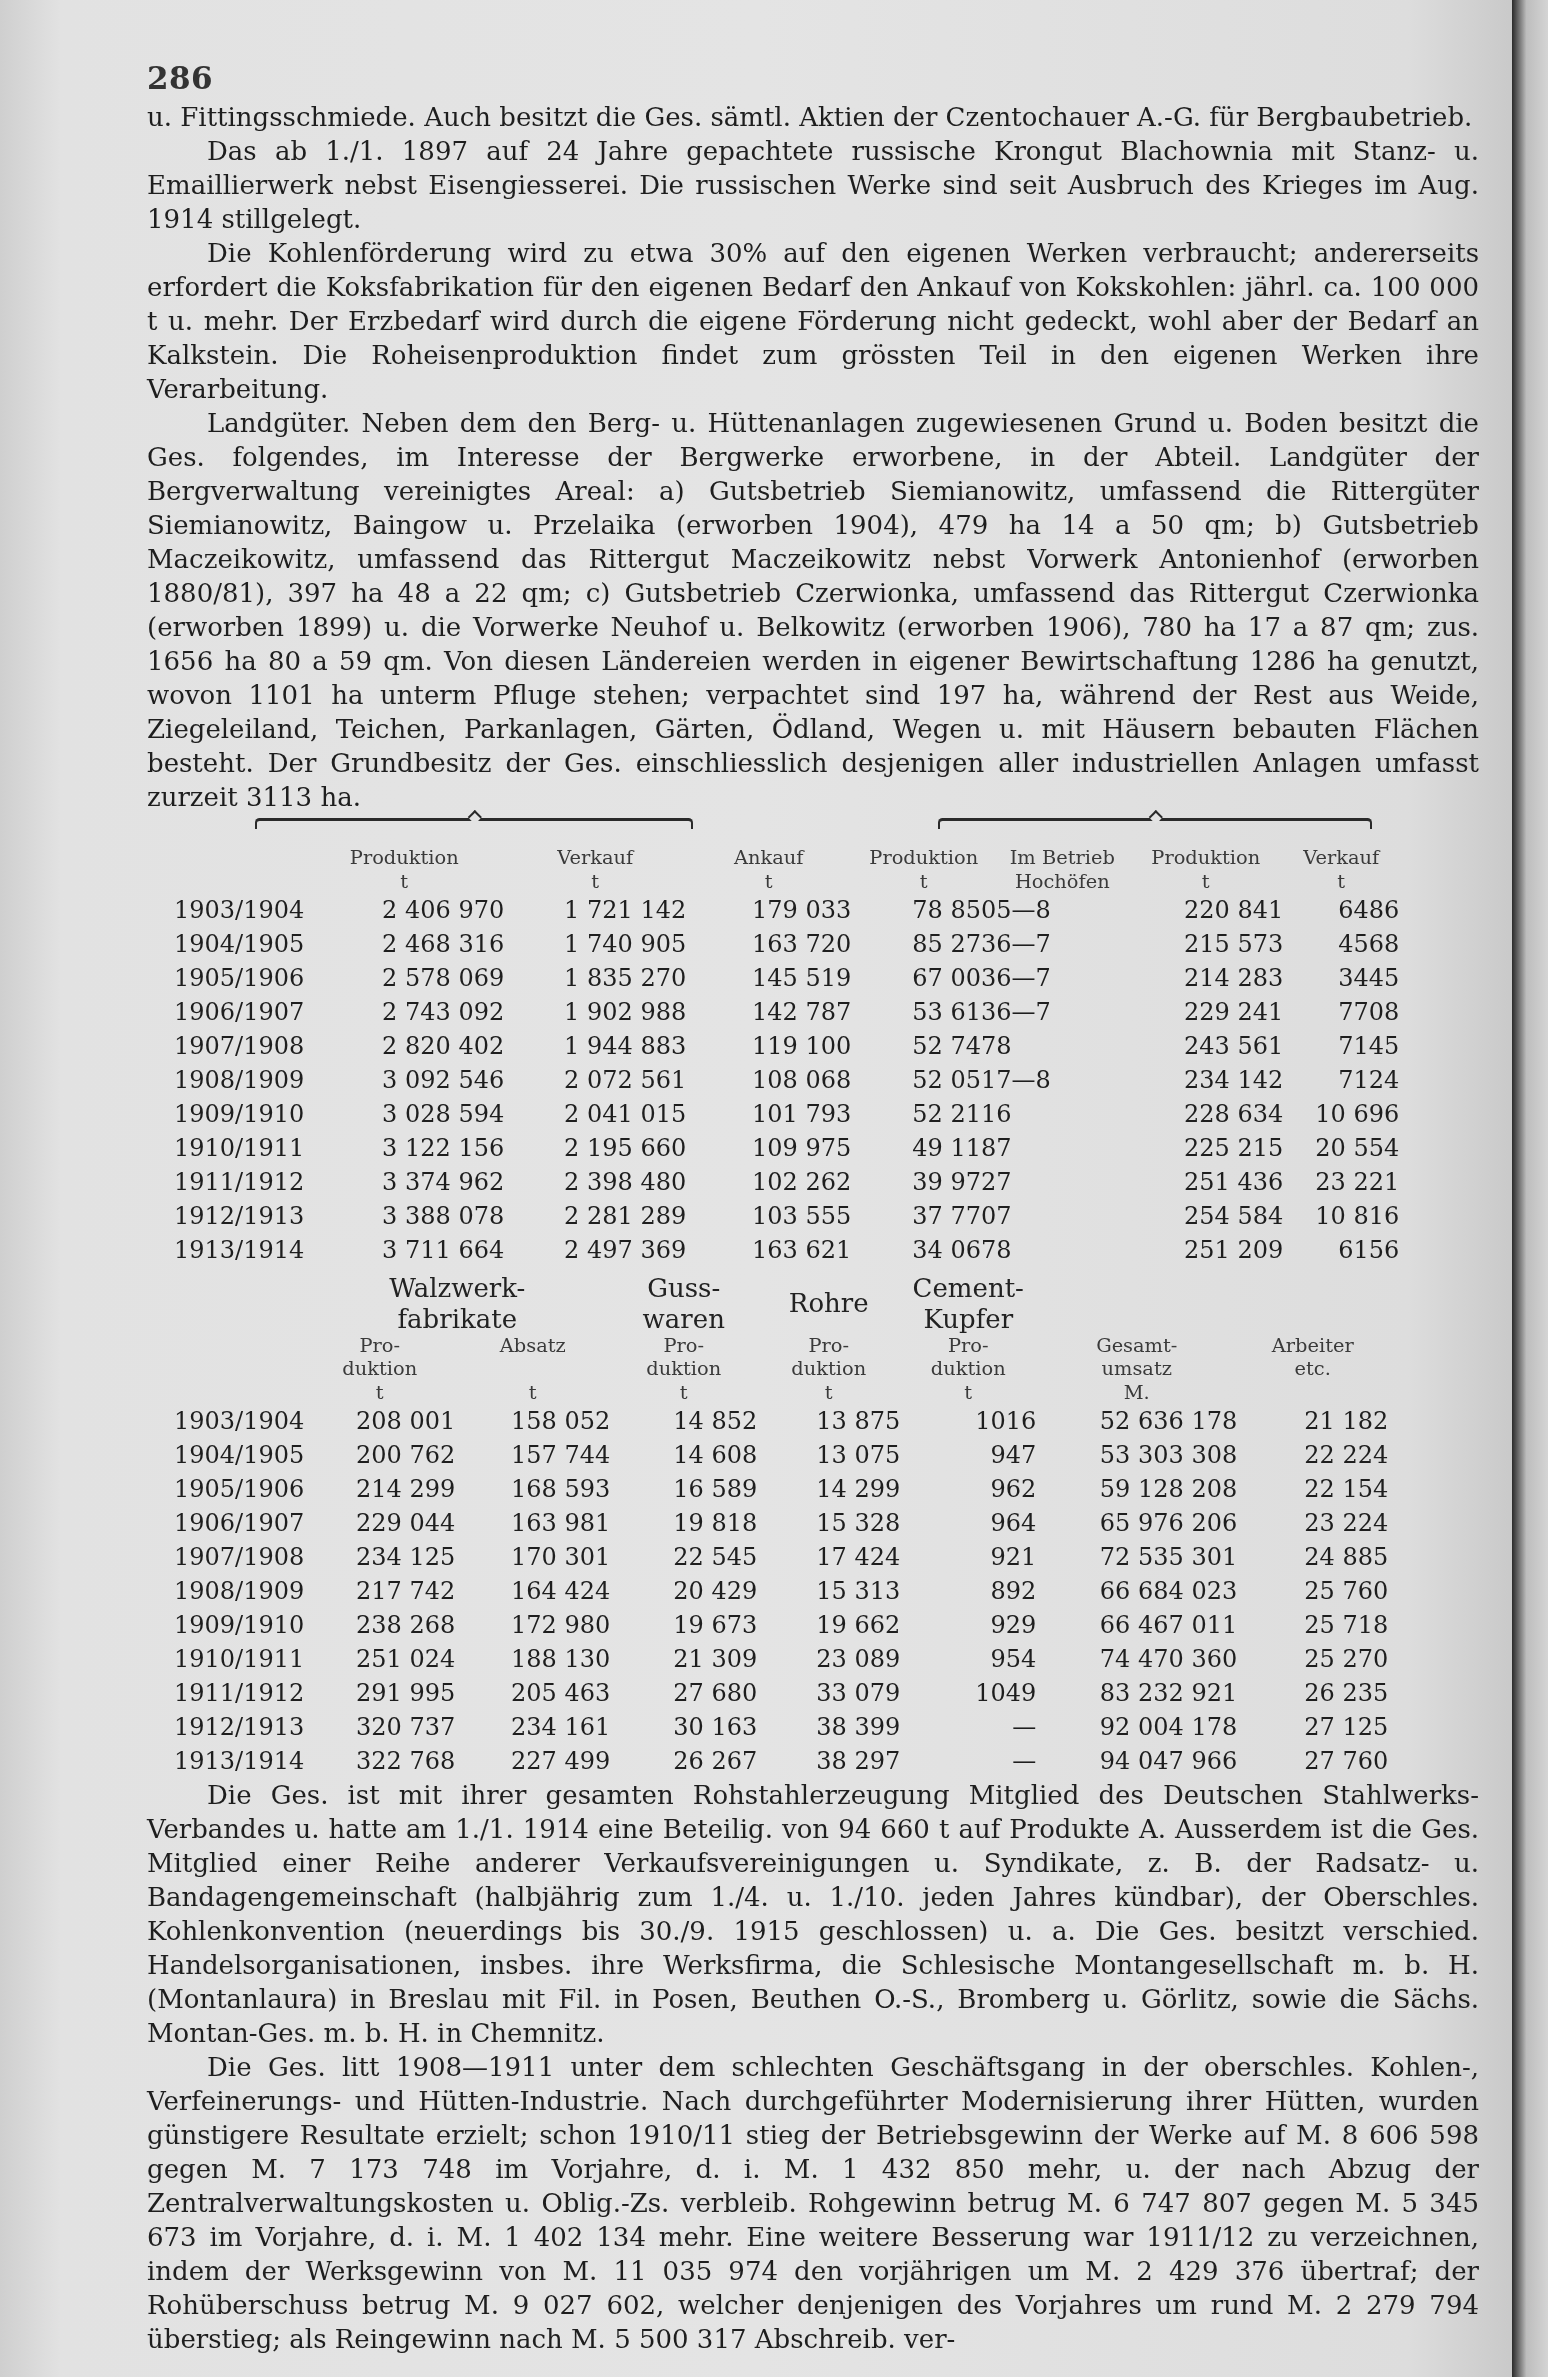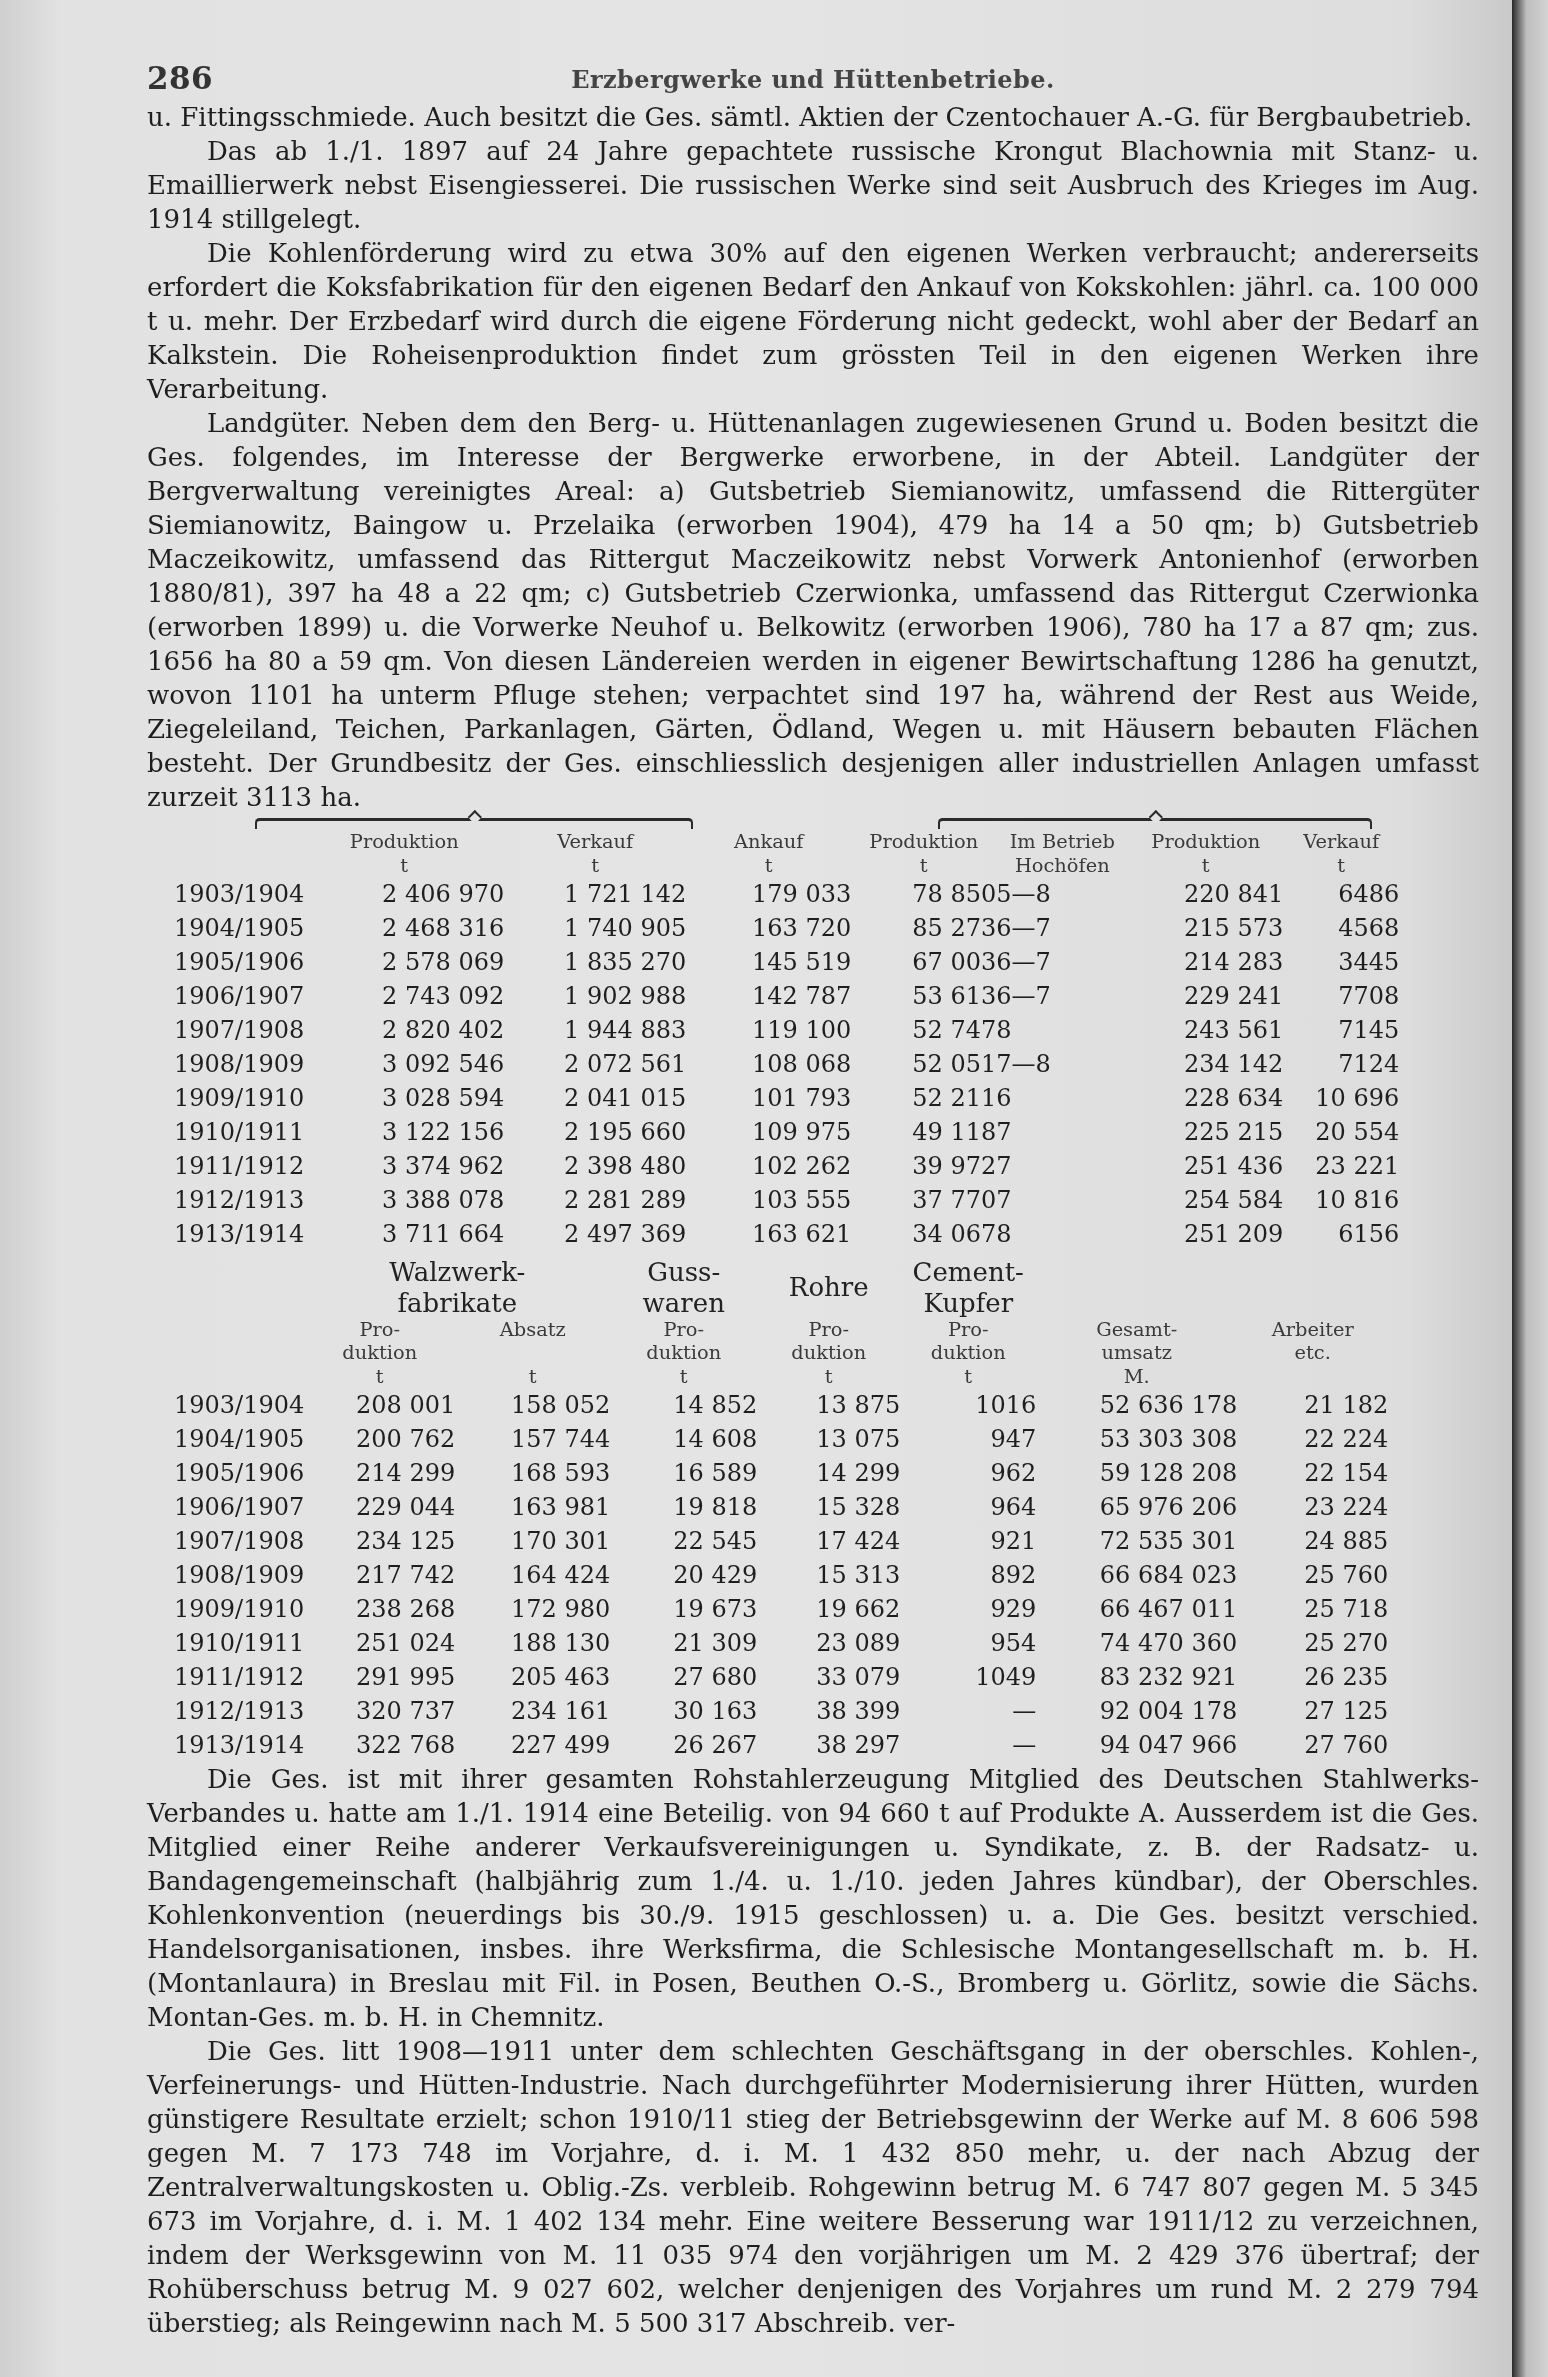--- a/index.html
+++ b/index.html
@@ -56,21 +56,21 @@
   }
   .brace-stein { left: 108px; width: 434px; }
   .brace-roh { left: 791px; width: 430px; }
 
   table.stat { border-collapse: collapse; font-size: 24px; position: relative; }
   table.stat td { padding: 0; height: 34px; text-align: right; white-space: nowrap; }
   table.stat .hdr td { height: 23px; font-size: 19.4px; color: #3a3a3a; text-align: center; line-height: 22px; vertical-align: top; }
   table.stat .unit td { height: 23px; font-size: 19.4px; color: #3a3a3a; text-align: center; vertical-align: top; }
   table.stat td.year { text-align: left; padding-left: 27px; }
 
-  table.t1 { margin-left: 0; }
+  table.t1 { margin-left: 0; margin-top: 16px; }
   table.t1 col.c0 { width: 130px; }
   table.t1 col.c1 { width: 200px; }
   table.t1 col.c2 { width: 182px; }
   table.t1 col.c3 { width: 165px; }
   table.t1 col.c4 { width: 145px; }
   table.t1 col.c5 { width: 132px; }
   table.t1 col.c6 { width: 155px; }
   table.t1 col.c7 { width: 116px; }
   table.t1 td.center { text-align: left; }
 
@@ -88,21 +88,20 @@
   .after-tables { margin-top: 7.7px; }
 </style>
 </head>
 <body>
 
 <div class="page">
   <div class="content">
 
     <div class="header">
       <span class="pageno">286</span>
-      <div class="running">Erzbergwerke und Hüttenbetriebe.</div>
     </div>
 
     <p class="para first-block">u. Fittingsschmiede. Auch besitzt die Ges. sämtl. Aktien der Czentochauer A.-G. für Bergbaubetrieb.</p>
     <p class="para indent gap-small">Das ab 1./1. 1897 auf 24 Jahre gepachtete russische Krongut Blachownia mit Stanz- u. Emaillierwerk nebst Eisengiesserei. Die russischen Werke sind seit Ausbruch des Krieges im Aug. 1914 stillgelegt.</p>
     <p class="para indent gap-small">Die Kohlenförderung wird zu etwa 30% auf den eigenen Werken verbraucht; andererseits erfordert die Koksfabrikation für den eigenen Bedarf den Ankauf von Kokskohlen: jährl. ca. 100 000 t u. mehr. Der Erzbedarf wird durch die eigene Förderung nicht gedeckt, wohl aber der Bedarf an Kalkstein. Die Roheisenproduktion findet zum grössten Teil in den eigenen Werken ihre Verarbeitung.</p>
     <p class="para indent gap-small">Landgüter. Neben dem den Berg- u. Hüttenanlagen zugewiesenen Grund u. Boden besitzt die Ges. folgendes, im Interesse der Bergwerke erworbene, in der Abteil. Landgüter der Bergverwaltung vereinigtes Areal: a) Gutsbetrieb Siemianowitz, umfassend die Rittergüter Siemianowitz, Baingow u. Przelaika (erworben 1904), 479 ha 14 a 50 qm; b) Gutsbetrieb Maczeikowitz, umfassend das Rittergut Maczeikowitz nebst Vorwerk Antonienhof (erworben 1880/81), 397 ha 48 a 22 qm; c) Gutsbetrieb Czerwionka, umfassend das Rittergut Czerwionka (erworben 1899) u. die Vorwerke Neuhof u. Belkowitz (erworben 1906), 780 ha 17 a 87 qm; zus. 1656 ha 80 a 59 qm. Von diesen Ländereien werden in eigener Bewirtschaftung 1286 ha genutzt, wovon 1101 ha unterm Pfluge stehen; verpachtet sind 197 ha, während der Rest aus Weide, Ziegeleiland, Teichen, Parkanlagen, Gärten, Ödland, Wegen u. mit Häusern bebauten Flächen besteht. Der Grundbesitz der Ges. einschliesslich desjenigen aller industriellen Anlagen umfasst zurzeit 3113 ha.</p>
 
     <div class="braces">
       <div class="brace brace-stein"></div>
       <div class="brace brace-roh"></div>

